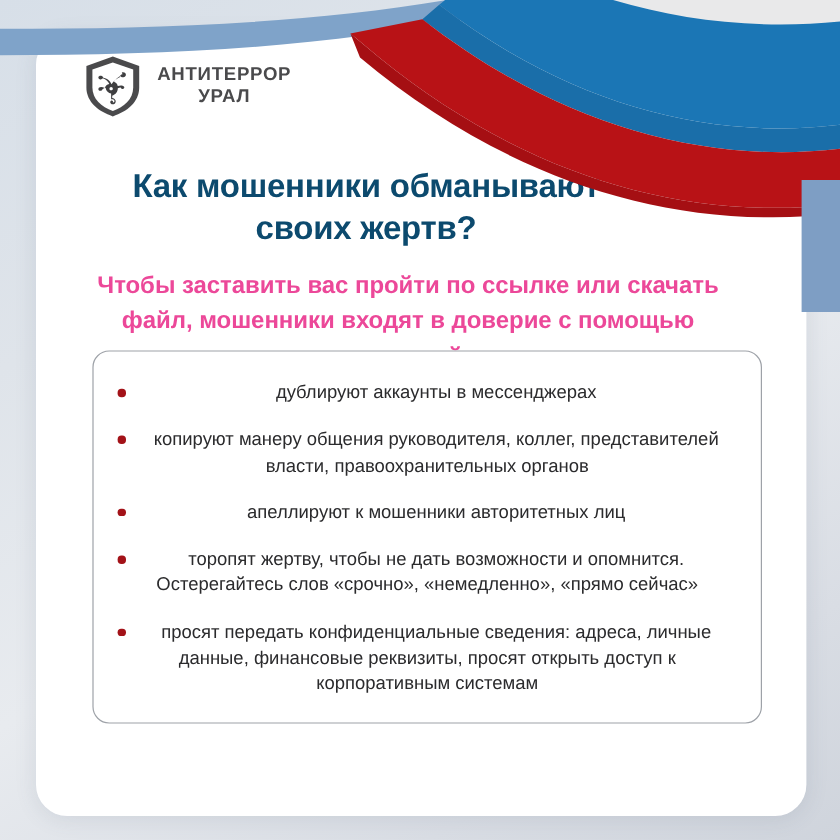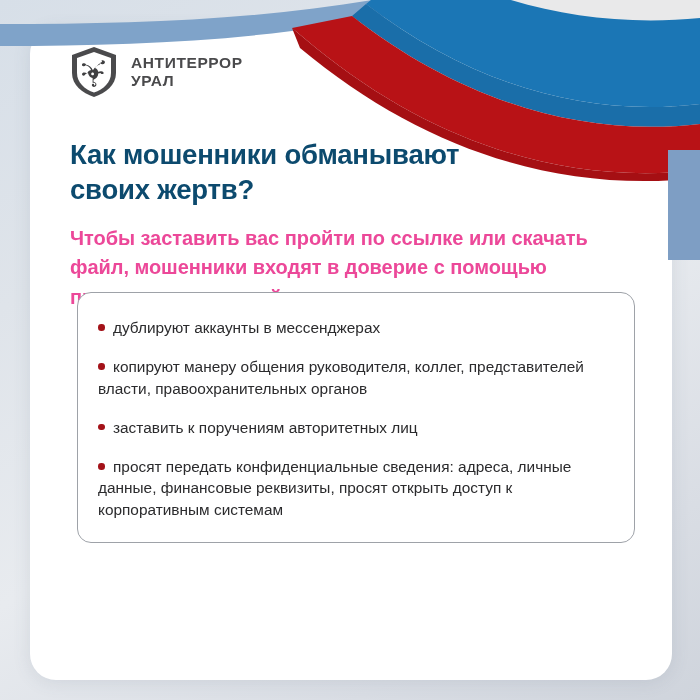--- a/index.html
+++ b/index.html
@@ -38,20 +38,21 @@
     position: absolute;
     left: 30px;
     top: 28px;
     width: 642px;
     height: 652px;
     background: #ffffff;
     border-radius: 26px;
     box-shadow: 0 2px 18px rgba(80, 95, 115, 0.13);
     z-index: 10;
     overflow: hidden;
+    text-align: center;
   }
 
   
   .logo {
     position: absolute;
     left: 40px;
     top: 18px;
     display: flex;
     align-items: center;
     gap: 13px;
@@ -197,21 +198,25 @@
         <li class="bullet-item">
           <span class="dot"></span>
           <span class="txt">дублируют аккаунты в мессенджерах</span>
         </li>
         <li class="bullet-item">
           <span class="dot"></span>
           <span class="txt">копируют манеру общения руководителя, коллег, представителей власти, правоохранительных органов</span>
         </li>
         <li class="bullet-item">
           <span class="dot"></span>
-          <span class="txt">заставить к поручениям авторитетных лиц</span>
+          <span class="txt">апеллируют к мошенники авторитетных лиц</span>
+        </li>
+        <li class="bullet-item">
+          <span class="dot"></span>
+          <span class="txt">торопят жертву, чтобы не дать возможности и опомнится. Остерегайтесь слов «срочно», «немедленно», «прямо сейчас»</span>
         </li>
         <li class="bullet-item">
           <span class="dot"></span>
           <span class="txt">просят передать конфиденциальные сведения: адреса, личные данные, финансовые реквизиты, просят открыть доступ к корпоративным системам</span>
         </li>
       </ul>
     </div>
 
   </div>
 

